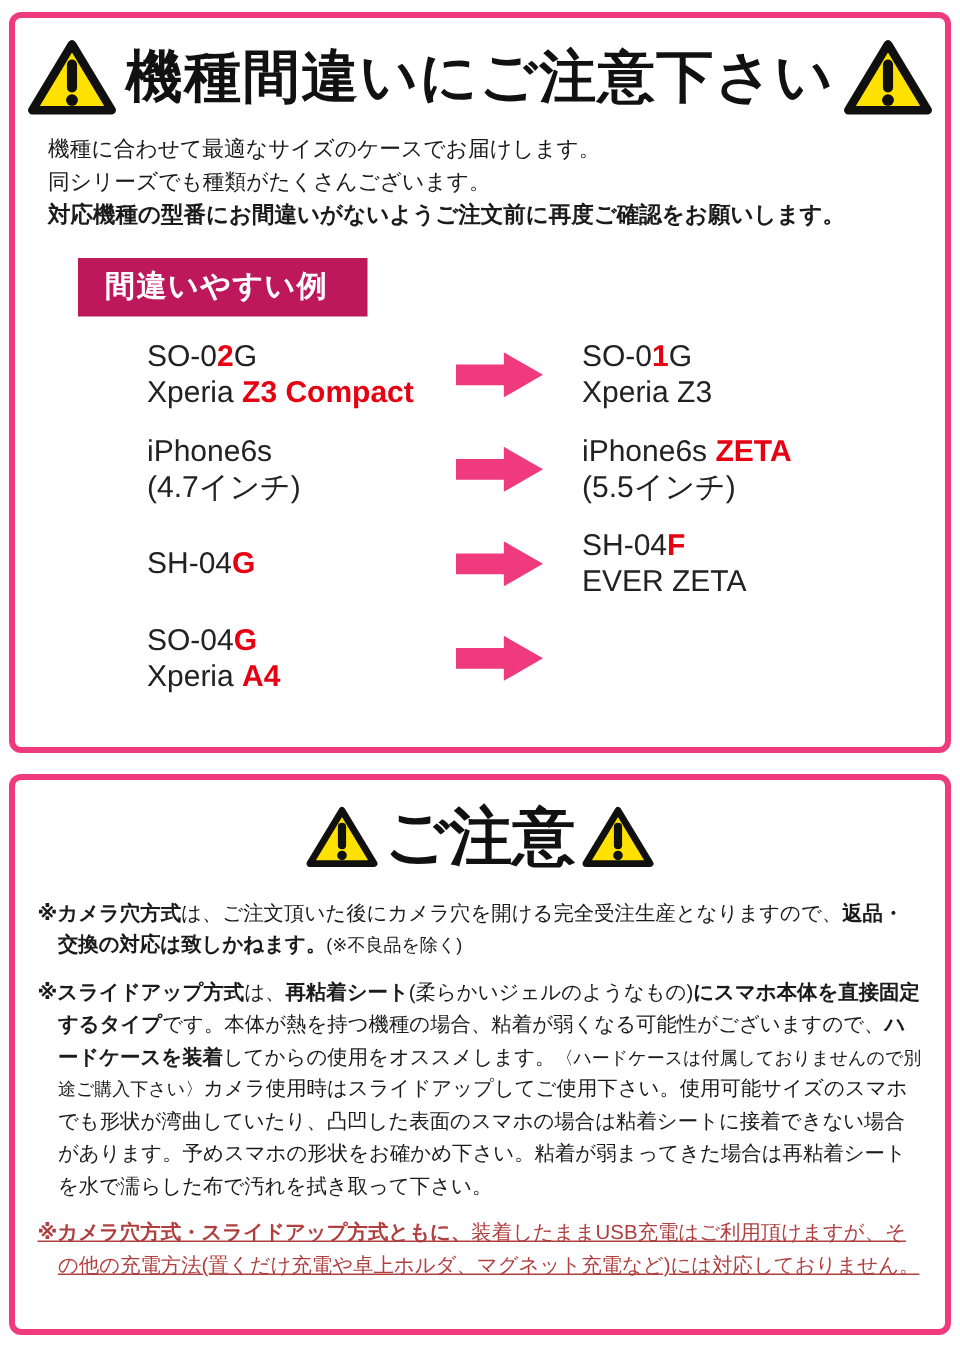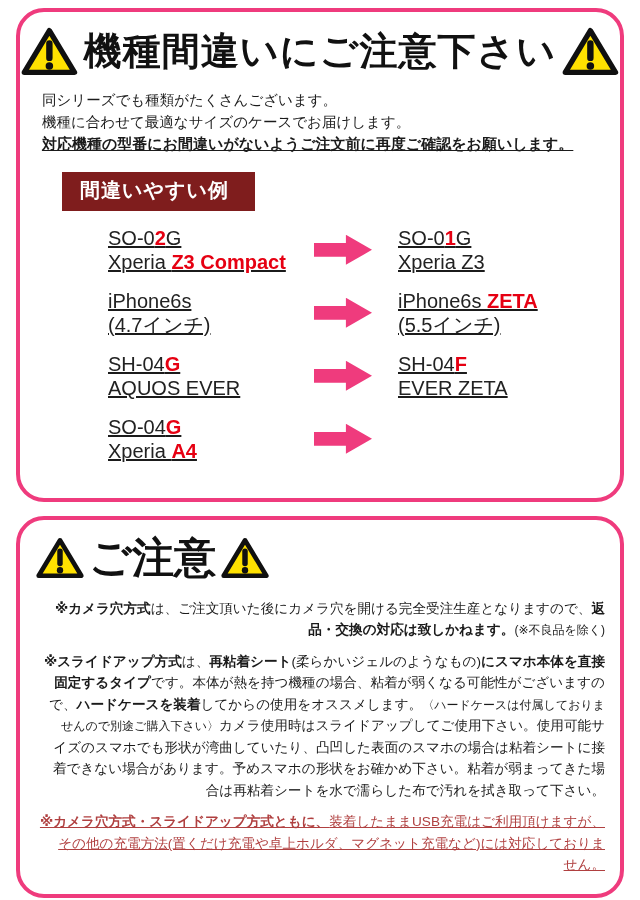--- a/index.html
+++ b/index.html
@@ -3,55 +3,55 @@
 <meta charset="utf-8">
 <style>
   * { box-sizing: border-box; }
   html,body { margin:0; padding:0; }
   body {
     width:640px; height:900px; background:#ffffff;
     font-family:"Liberation Sans","DejaVu Sans",sans-serif;
     color:#1b1b1b; overflow:hidden;
   }
   .frame {
-    border:4px solid #ef3b7d; border-radius:28px;
-    margin:8px 16px 0; background:#fff;
+    border:4px solid #ef3b7d; border-radius:8px;
+    margin:8px 6px 0; background:#fff;
   }
   .frame.top { min-height:494px; padding:12px 0 4px; }
   .frame.bottom { min-height:374px; margin-top:14px; padding:8px 15px 8px; }
 
   .title-row { display:flex; align-items:center; justify-content:center; gap:5px; }
   .tri { display:block; }
   .tri-lg { width:62px; height:55px; }
   .tri-sm { width:50px; height:44px; }
   h1.page-title { margin:0; font-size:38px; font-weight:bold; letter-spacing:1px; color:#111; white-space:nowrap; }
   h2.notice-title { margin:0; font-size:42px; font-weight:bold; color:#111; }
 
   .intro { margin:10px 22px 0; font-size:14.5px; line-height:1.52; }
-  .intro .b { font-weight:bold; font-size:15px;text-decoration:underline; }
+  .intro .b { font-weight:bold; font-size:15px; }
 
   .label {
     display:inline-block; margin:16px 0 15px 42px;
-    background:#7f1d1d; color:#fff; font-weight:bold;
+    background:#be185d; color:#fff; font-weight:bold;
     font-size:20px; padding:5px 26px 7px 18px; letter-spacing:1px;
   }
 
-  .pairs { margin-left:88px;text-decoration:underline; }
+  .pairs { margin-left:88px; }
   .pair { display:flex; align-items:center; margin-bottom:15px; }
   .cell { width:198px; font-size:20px; line-height:1.2; color:#222; }
   .cell.right { width:auto; }
   .hl { color:#e60012; font-weight:bold; }
   .arrow-col { width:92px; display:flex; }
   .arrow {
     width:58px; height:30px; background:#ef3b7d; margin-left:8px;
     clip-path:polygon(0 27%,55% 27%,55% 0,100% 50%,55% 100%,55% 73%,0 73%);
   }
 
-  .notice-title-row { display:flex; align-items:center; gap:4px; margin:2px 0 12px; }
-  p.note { margin:0 0 10px; font-size:13.6px; line-height:1.58; padding-left:1em; text-indent:-1em;text-align:right; }
+  .notice-title-row { display:flex; align-items:center; justify-content:center; gap:4px; margin:2px 0 12px; }
+  p.note { margin:0 0 10px; font-size:13.6px; line-height:1.58; padding-left:1em; text-indent:-1em; }
   p.note .b { font-weight:bold; }
   p.note .small { font-size:12px; }
   p.note.red { color:#b04040;text-decoration:underline; }
 </style>
 </head>
 <body>
 
 <div class="frame top">
 
   <div class="title-row">
@@ -62,22 +62,22 @@
     </svg>
     <h1 class="page-title">機種間違いにご注意下さい</h1>
     <svg class="tri tri-lg" viewBox="0 0 110 96" aria-hidden="true">
       <path d="M55 9 L102 87 L8 87 Z" fill="#ffe100" stroke="#101010" stroke-width="10" stroke-linejoin="round"></path>
       <line x1="55" y1="33" x2="55" y2="60" stroke="#101010" stroke-width="12" stroke-linecap="round"></line>
       <circle cx="55" cy="75" r="7" fill="#101010"></circle>
     </svg>
   </div>
 
   <div class="intro">
+    <div>機種に合わせて最適なサイズのケースでお届けします。</div>
     <div>同シリーズでも種類がたくさんございます。</div>
-    <div>機種に合わせて最適なサイズのケースでお届けします。</div>
     <div class="b">対応機種の型番にお間違いがないようご注文前に再度ご確認をお願いします。</div>
   </div>
 
   <div class="label">間違いやすい例</div>
 
   <div class="pairs">
 
     <div class="pair">
       <div class="cell">
         <div><span>SO-0</span><span class="hl">2</span><span>G</span></div>
@@ -102,21 +102,20 @@
         </div>
       <div class="cell right">
         <div><span>iPhone6s </span><span class="hl">ZETA</span><span></span></div>
         <div><span>(5.5インチ)</span><span class="hl"></span><span></span></div>
       </div>
     </div>
 
     <div class="pair">
       <div class="cell">
         <div><span>SH-04</span><span class="hl">G</span><span></span></div>
-        <div><span>AQUOS EVER</span><span class="hl"></span><span></span></div>
       </div>
       <div class="arrow-col">
           <div class="arrow"></div>
         </div>
       <div class="cell right">
         <div><span>SH-04</span><span class="hl">F</span><span></span></div>
         <div><span>EVER ZETA</span><span class="hl"></span><span></span></div>
       </div>
     </div>
 

